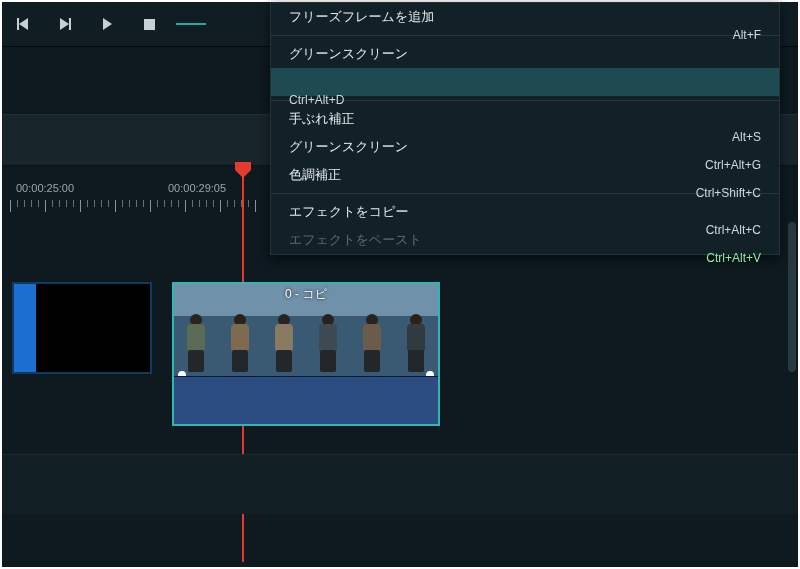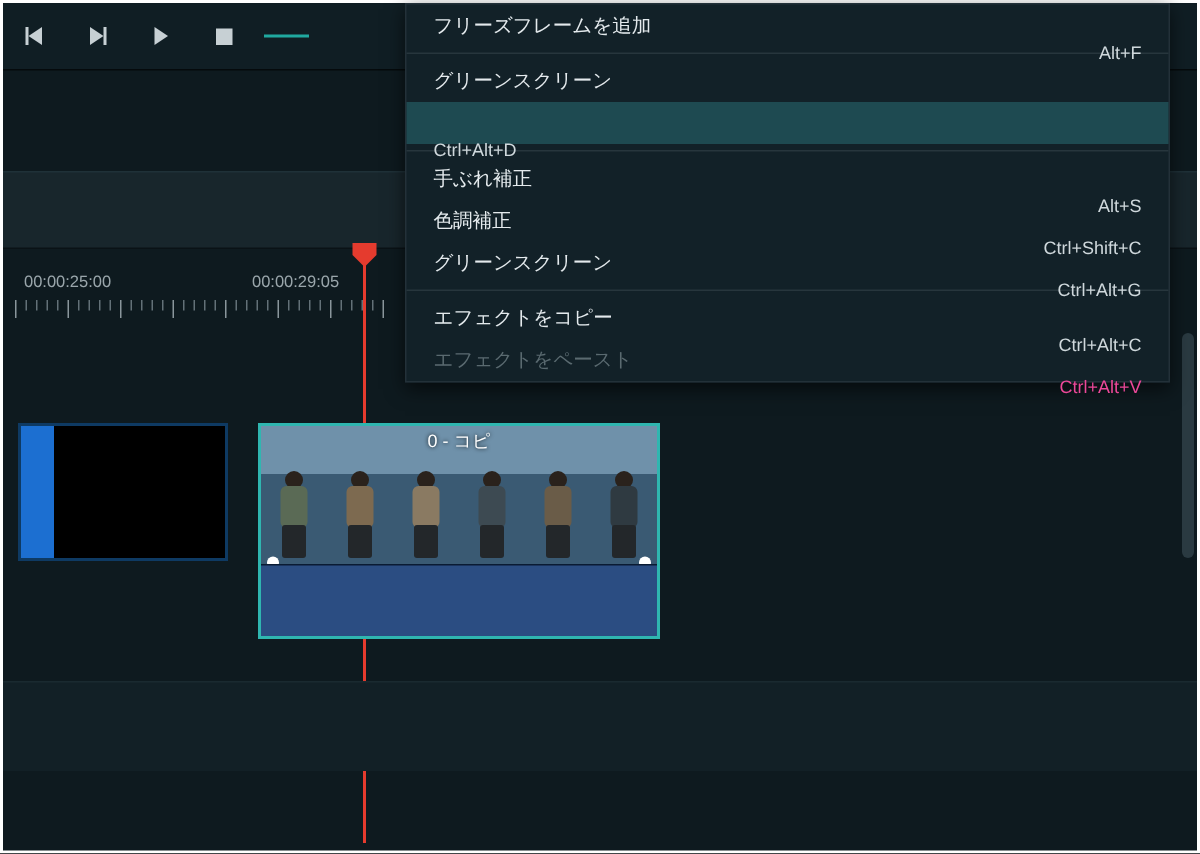--- a/index.html
+++ b/index.html
@@ -47,21 +47,21 @@
   
   .bottombar{position:absolute;left:0;right:0;height:60px;background:#122026;}
   .bottombar.b1{top:452px;border-top:1px solid #1a2a30;}
   
   .menu{position:absolute;left:268px;top:0;width:510px;background:#122128;border:1px solid #233139;box-shadow:0 4px 12px rgba(0,0,0,.6);}
   .mi{display:flex;align-items:center;height:28px;padding:0 18px;font-size:13px;color:#e4eaed;cursor:pointer;}
   .mi .lbl{flex:1 1 auto;}
   .mi .sc{color:#cfd8dc;font-size:12px;margin-top:36px;}
   .mi.highlight{background:#1e4a51;}
   .mi.disabled{color:#5a6a70;cursor:default;}
-  .mi.disabled .sc{color:#ec4899;}
+  .mi.disabled .sc{color:#86efac;}
   .sep{height:1px;background:#27363d;margin:4px 0;}
   
   .vscroll{position:absolute;right:2px;top:220px;width:8px;height:150px;background:#2a3a41;border-radius:4px;}
 </style>
 </head>
 <body>
 
 <div class="app">
 
   <div class="toolbar">
@@ -204,26 +204,26 @@
       </div>
       <div class="mi highlight">
         <span class="sc">Ctrl+Alt+D</span>
       </div>
       <div class="sep"></div>
       <div class="mi">
         <span class="lbl">手ぶれ補正</span>
         <span class="sc">Alt+S</span>
       </div>
       <div class="mi">
+        <span class="lbl">グリーンスクリーン</span>
+        <span class="sc">Ctrl+Alt+G</span>
+      </div>
+      <div class="mi">
         <span class="lbl">色調補正</span>
         <span class="sc">Ctrl+Shift+C</span>
-      </div>
-      <div class="mi">
-        <span class="lbl">グリーンスクリーン</span>
-        <span class="sc">Ctrl+Alt+G</span>
       </div>
       <div class="sep"></div>
       <div class="mi">
         <span class="lbl">エフェクトをコピー</span>
         <span class="sc">Ctrl+Alt+C</span>
       </div>
       <div class="mi disabled">
         <span class="lbl">エフェクトをペースト</span>
         <span class="sc">Ctrl+Alt+V</span>
       </div>

